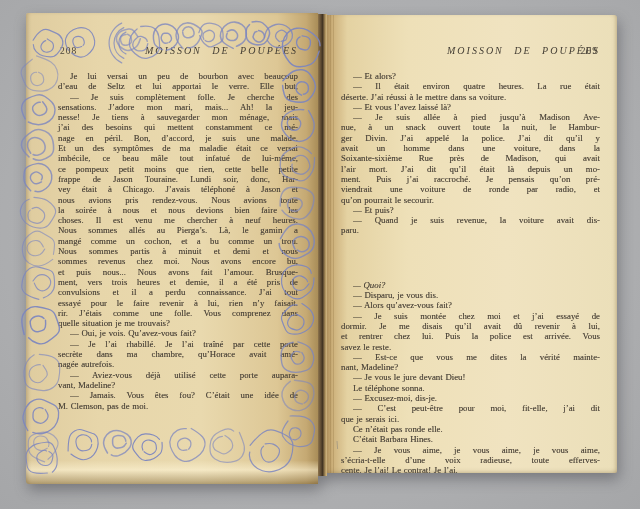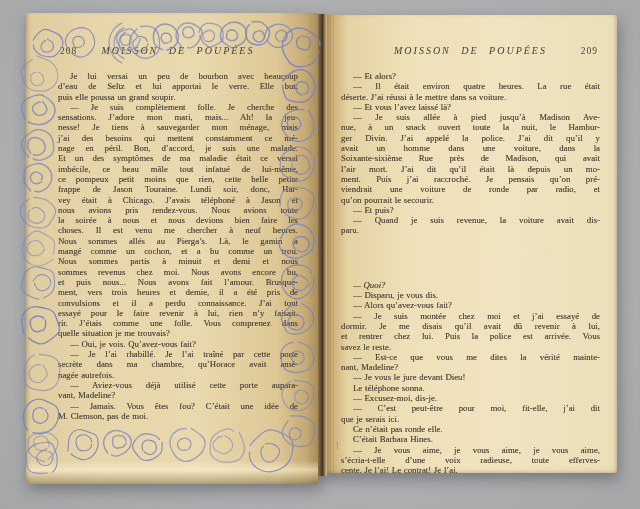--- a/index.html
+++ b/index.html
@@ -42,21 +42,21 @@
   }
   .textcol{position:relative;color:#4b443a;}
   .page-left  .textcol{margin:0 20px 0 32px;}
   .page-right .textcol{margin:0 17px 0 14px;}
   .pagehead{
     position:relative;height:12px;margin-top:32px;margin-bottom:14px;
     font-style:italic;font-size:10px;line-height:12px;color:#453f35;
   }
   .page-right .pagehead{margin-top:30px;}
   .runtitle{
-    display:block;text-align:center;letter-spacing:2px;word-spacing:6px;white-space:nowrap;
+    display:block;text-align:right;letter-spacing:2px;word-spacing:6px;white-space:nowrap;
   }
   .pagenum{position:absolute;top:0;font-style:normal;font-size:9.5px;letter-spacing:1px;color:#4b443a;}
   .pagenum.left{left:2px;}
   .pagenum.right{right:2px;}
   .bodytext{font-size:8.8px;}
   .line{
     line-height:10.3px;height:10.3px;
     text-align:justify;text-align-last:justify;
     word-spacing:.5px;
     text-shadow:0 0 .4px rgba(80,70,55,.55);
@@ -74,21 +74,20 @@
 
     <div class="page page-left">
       <div class="textcol">
         <div class="pagehead">
           <span class="pagenum left">208</span>
           <span class="runtitle">MOISSON DE POUPÉES</span>
         </div>
         <div class="bodytext" id="left-body">
             <div class="line first">Je lui versai un peu de bourbon avec beaucoup</div>
             <div class="line">d’eau de Seltz et lui apportai le verre. Elle but,</div>
-            <div class="line last">puis elle poussa un grand soupir.</div>
             <div class="line first">— Je suis complètement folle. Je cherche des</div>
             <div class="line">sensations. J’adore mon mari, mais... Ah! la jeu-</div>
             <div class="line">nesse! Je tiens à sauvegarder mon ménage, mais</div>
             <div class="line">j’ai des besoins qui mettent constamment ce mé-</div>
             <div class="line">nage en péril. Bon, d’accord, je suis une malade.</div>
             <div class="line">Et un des symptômes de ma maladie était ce versai</div>
             <div class="line">imbécile, ce beau mâle tout infatué de lui-même,</div>
             <div class="line">ce pompeux petit moins que rien, cette belle petite</div>
             <div class="line">frappe de Jason Touraine. Lundi soir, donc, Har-</div>
             <div class="line">vey était à Chicago. J’avais téléphoné à Jason et</div>

